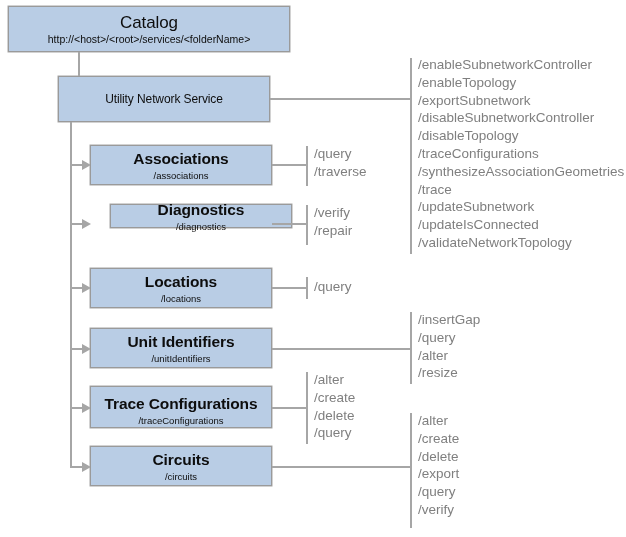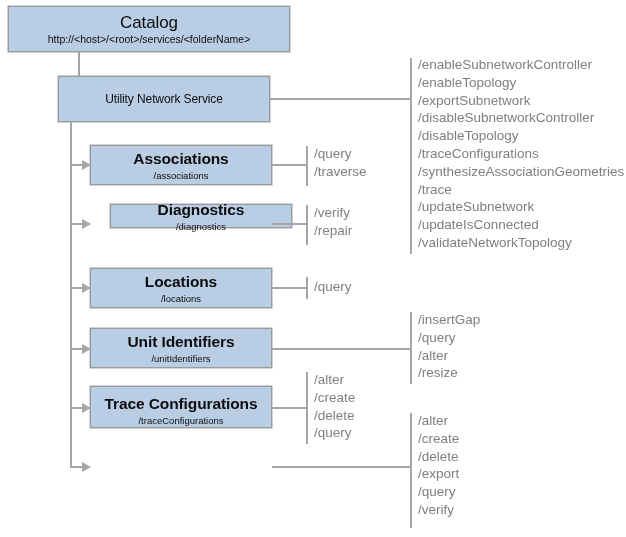--- a/index.html
+++ b/index.html
@@ -181,20 +181,24 @@
   <div class="bar" style="left:306px; top:372px; height:72px;"></div>
   <div class="oplist" style="left:314px; top:371px;">
       <span class="op">/alter</span>
       <span class="op">/create</span>
       <span class="op">/delete</span>
       <span class="op">/query</span>
     </div>
 
   <div class="hline" style="left:70px; top:466px; width:14px;"></div>
   <div class="arrow" style="left:82px; top:462px;"></div>
+  <div class="node child" style="left:90px; top:446px; width:182px; height:40px;">
+    <div class="title">Circuits</div>
+    <div class="sub">/circuits</div>
+  </div>
   <div class="hline" style="left:272px; top:466px; width:140px;"></div>
   <div class="bar" style="left:410px; top:413px; height:115px;"></div>
   <div class="oplist" style="left:418px; top:412px;">
       <span class="op">/alter</span>
       <span class="op">/create</span>
       <span class="op">/delete</span>
       <span class="op">/export</span>
       <span class="op">/query</span>
       <span class="op">/verify</span>
     </div>

